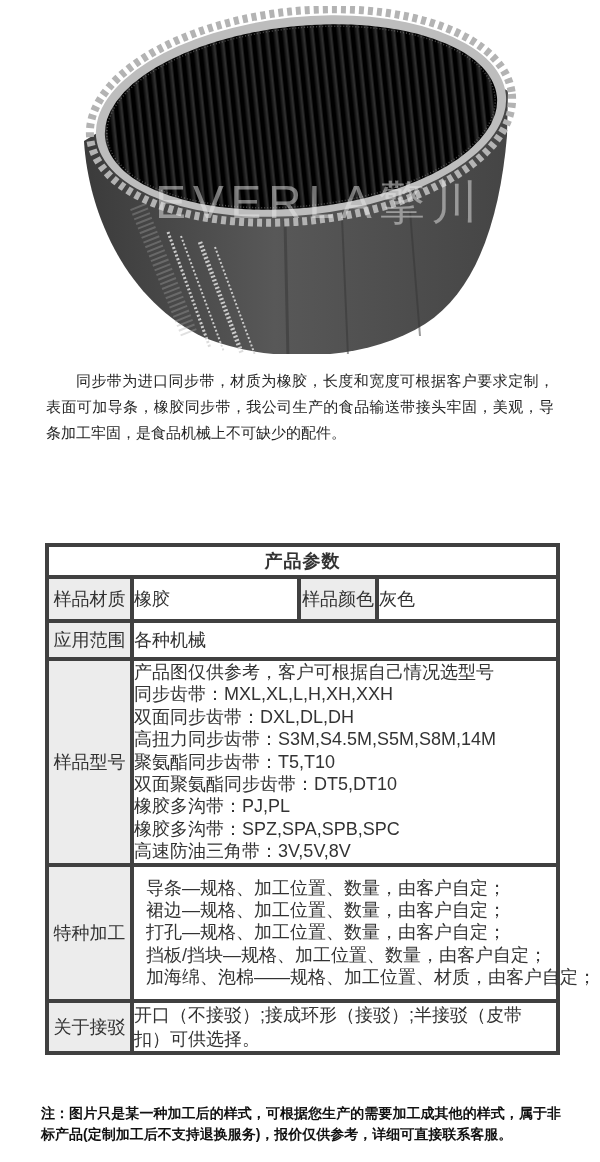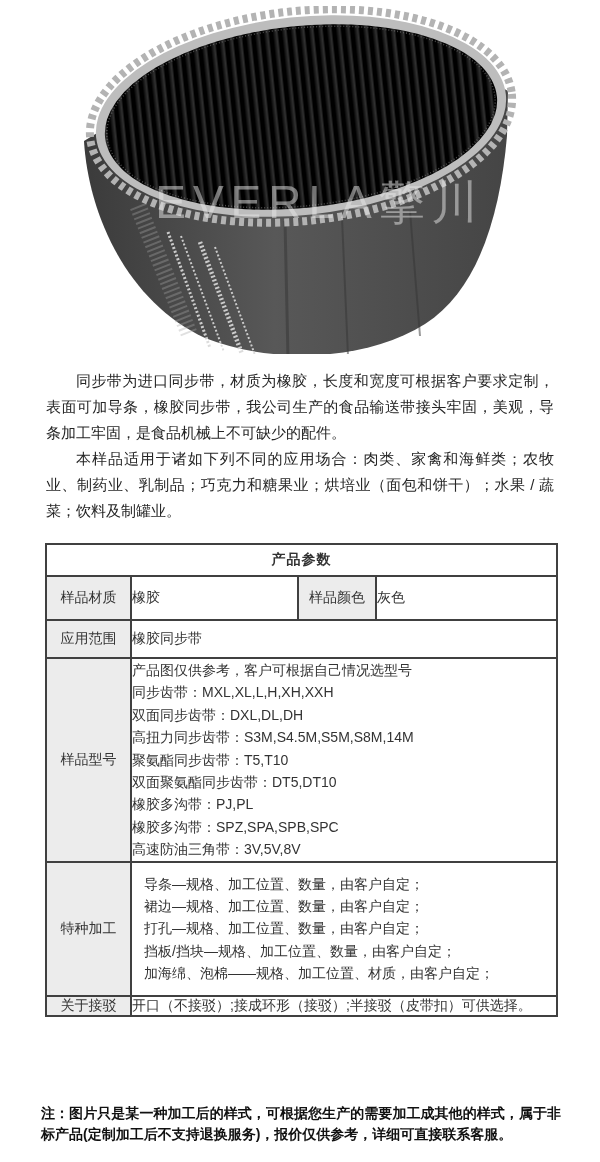--- a/index.html
+++ b/index.html
@@ -15,21 +15,21 @@
   .photo { position: absolute; left: 80px; top: 6px; width: 440px; height: 348px; }
 
   
   .desc { position: absolute; left: 46px; top: 368px; width: 508px;
           font-size: 15px; line-height: 26px; color: #262626; text-align: justify; }
   .desc p { margin: 0; text-indent: 2em; }
 
   
   table.spec { position: absolute; left: 45px; top: 543px; width: 511px;
                border-collapse: collapse; table-layout: fixed; }
-  table.spec td { border: 2px solid #404040; font-size: 14px; color: #333333;
+  table.spec td { border: 4px solid #404040; font-size: 18px; color: #333333;
                   padding: 0; vertical-align: middle; margin-top: 32px; }
   td.t-title { font-size: 18px; font-weight: bold; text-align: center;
                height: 32px; color: #111111; letter-spacing: 1px; }
   td.lbl { background: #ececec; text-align: center; font-size: 15px; color: #333333; }
   td.val { padding: 4px 12px; }
   tr.r-sm td { height: 44px; }
   tr.r-xs td { height: 38px; }
   tr.r-last td { height: 20px; }
   td.val-multi { padding: 9px 12px; }
   .cell-lines div { line-height: 22.4px; white-space: nowrap; }
@@ -82,21 +82,20 @@
 
       <ellipse cx="221" cy="111" rx="197" ry="91" fill="url(#ribs)" transform="rotate(-6 221 111)"></ellipse>
       <ellipse cx="221" cy="111" rx="195" ry="89" fill="none" stroke="#7d7d7d" stroke-width="1.5" stroke-dasharray="1 2" opacity="0.6" transform="rotate(-6 221 111)"></ellipse>
 
       <text x="240" y="212" font-size="46" text-anchor="middle" letter-spacing="7" fill="#e8e8e8" opacity="0.5" font-family="Liberation Sans, DejaVu Sans, sans-serif">EVERLA擎川</text>
     </svg>
   </div>
 
   <div class="desc">
     <p>同步带为进口同步带，材质为橡胶，长度和宽度可根据客户要求定制，表面可加导条，橡胶同步带，我公司生产的食品输送带接头牢固，美观，导条加工牢固，是食品机械上不可缺少的配件。</p>
-    <p>本样品适用于诸如下列不同的应用场合：肉类、家禽和海鲜类；农牧业、制药业、乳制品；巧克力和糖果业；烘培业（面包和饼干）；水果 / 蔬菜；饮料及制罐业。</p>
   </div>
 
   <table class="spec">
     <colgroup>
       <col style="width:85px">
         <col style="width:167px">
         <col style="width:78px">
         <col style="width:181px">
     </colgroup>
     <tbody>
@@ -104,21 +103,21 @@
         <td class="t-title" colspan="4">产品参数</td>
       </tr>
       <tr class="r-sm">
         <td class="lbl">样品材质</td>
         <td class="val">橡胶</td>
         <td class="lbl">样品颜色</td>
         <td class="val">灰色</td>
       </tr>
       <tr class="r-xs">
         <td class="lbl">应用范围</td>
-        <td class="val" colspan="3">橡胶同步带</td>
+        <td class="val" colspan="3">各种机械</td>
       </tr>
       <tr>
         <td class="lbl">样品型号</td>
         <td class="val val-multi" colspan="3">
           <div class="cell-lines">
             <div>产品图仅供参考，客户可根据自己情况选型号</div>
             <div>同步齿带：MXL,XL,L,H,XH,XXH</div>
             <div>双面同步齿带：DXL,DL,DH</div>
             <div>高扭力同步齿带：S3M,S4.5M,S5M,S8M,14M</div>
             <div>聚氨酯同步齿带：T5,T10</div>

